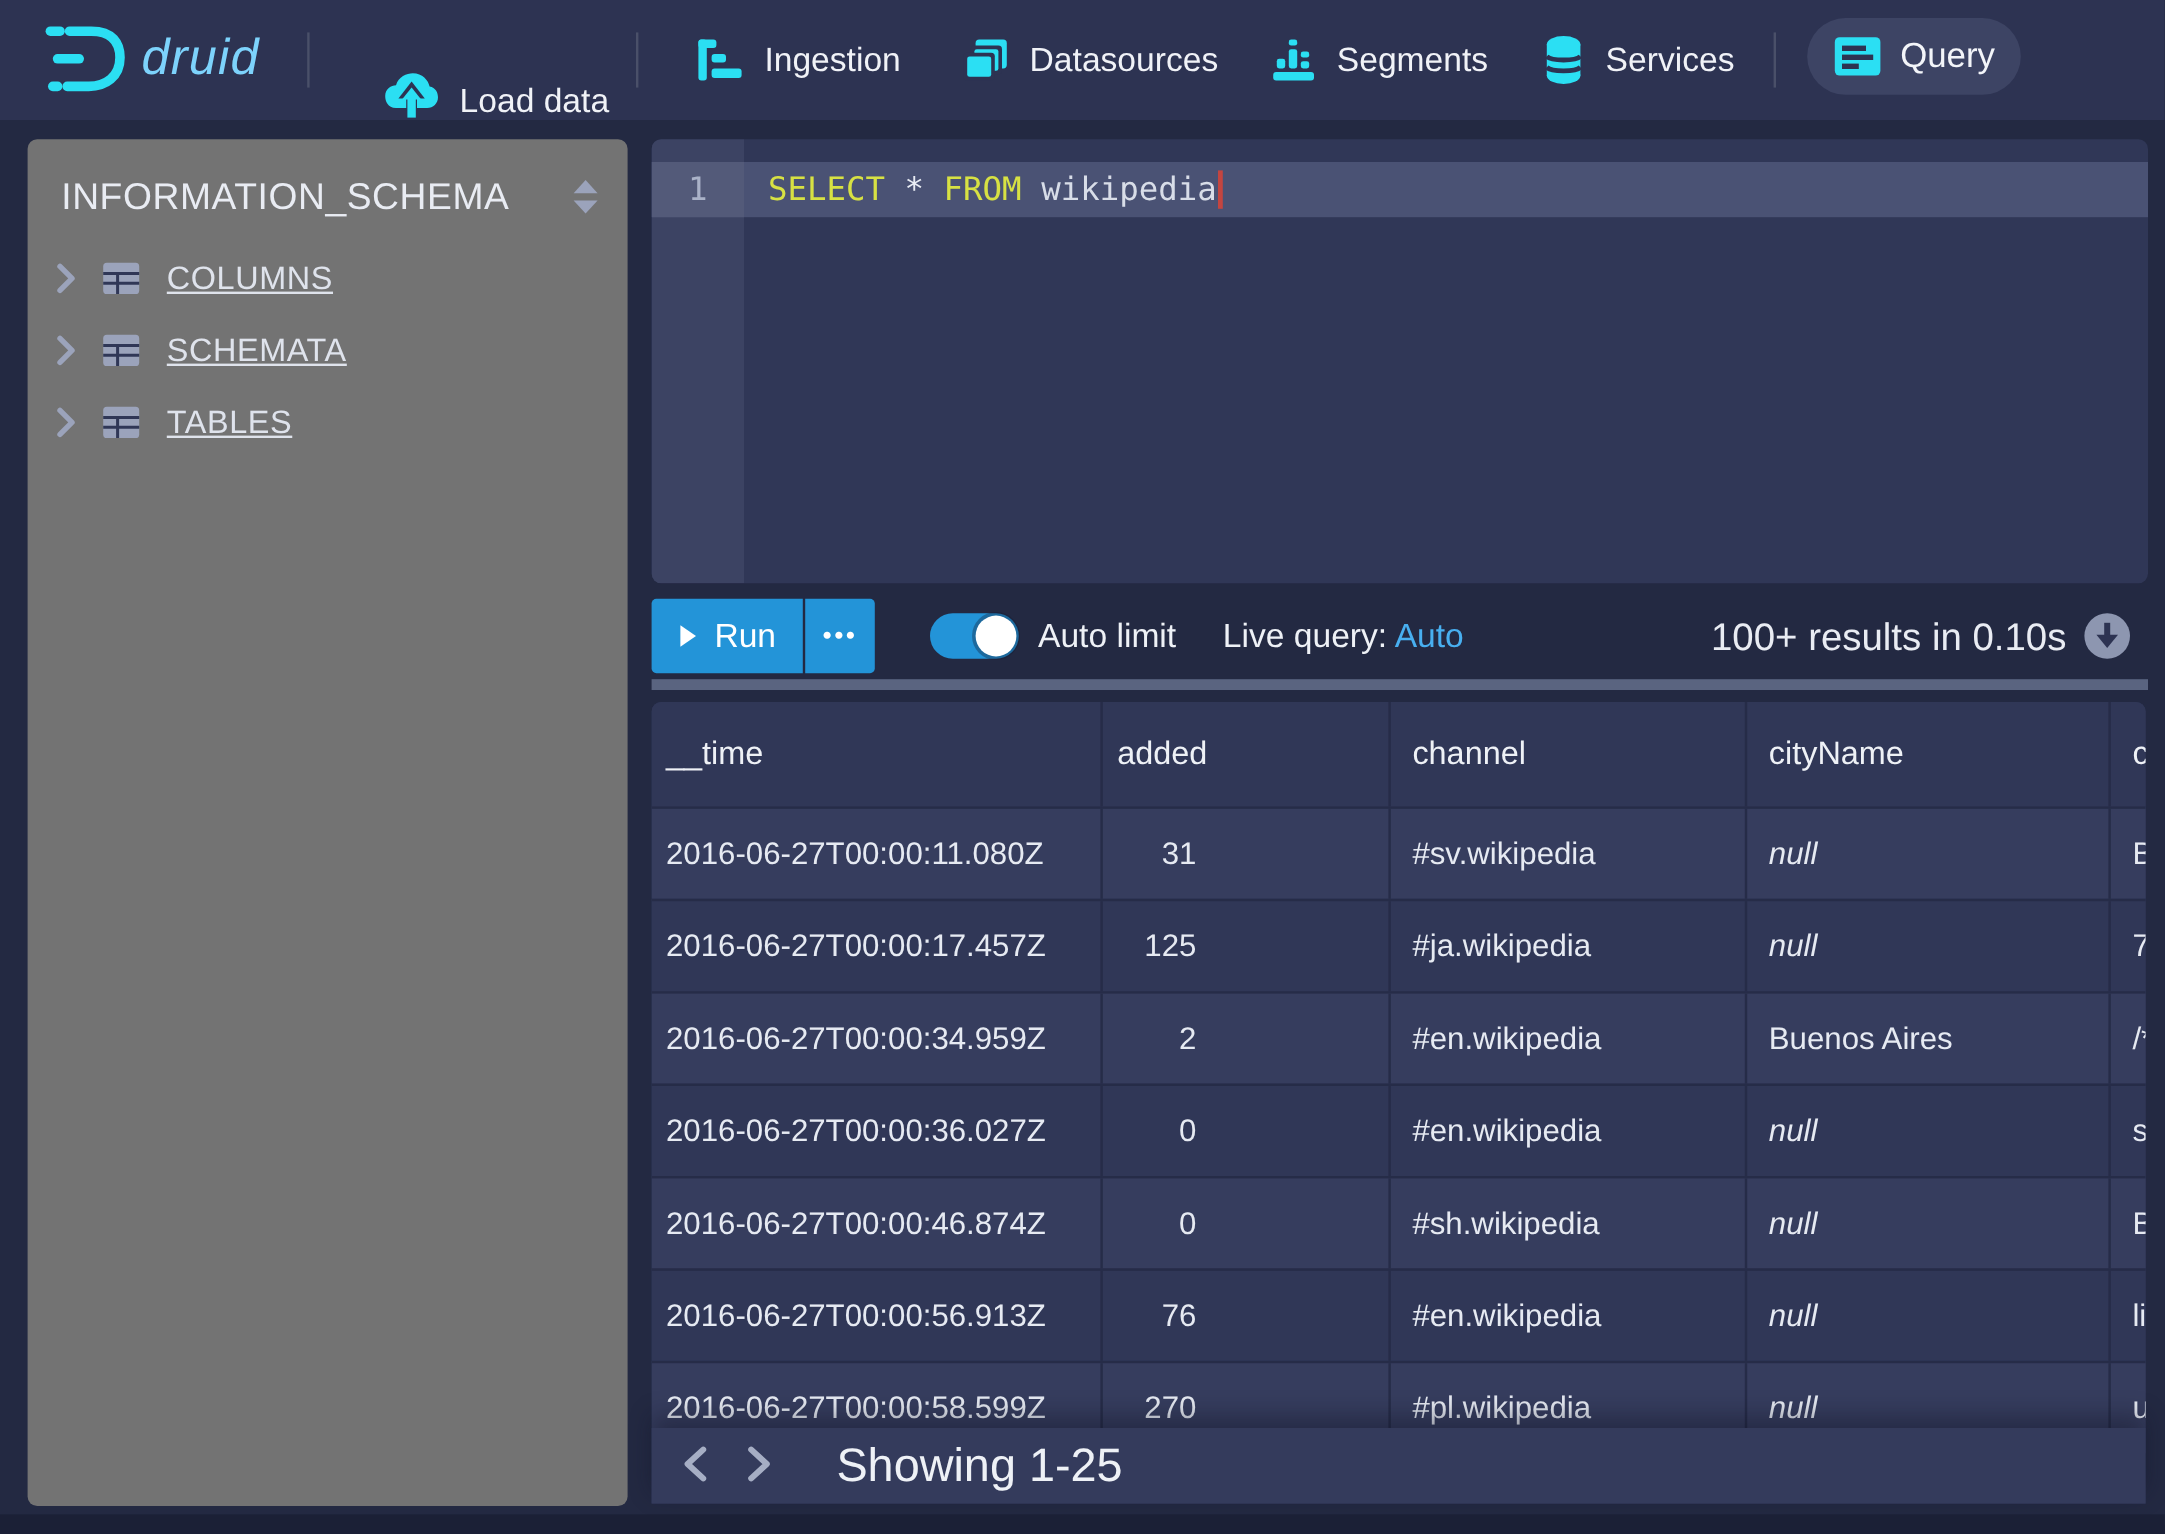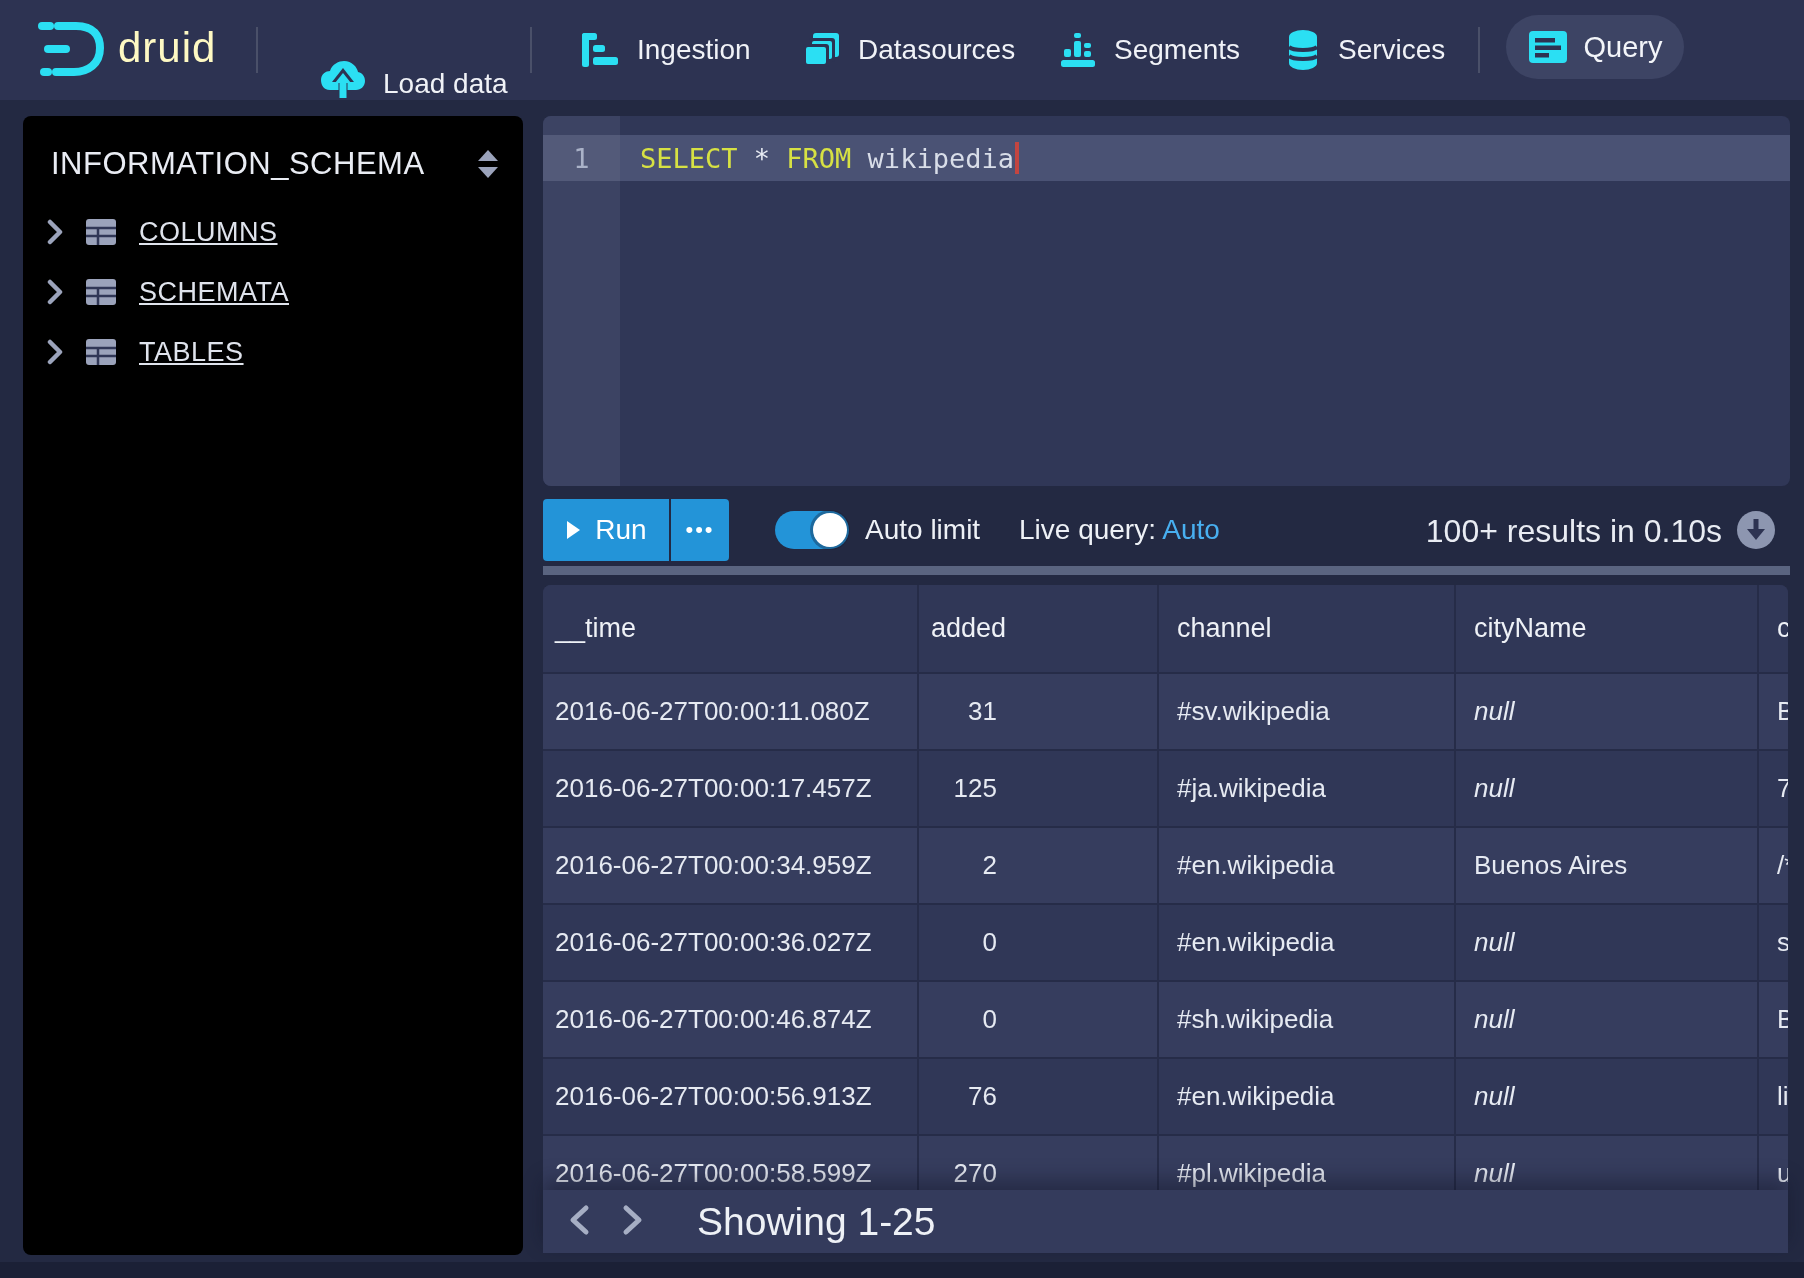--- a/index.html
+++ b/index.html
@@ -10,35 +10,35 @@
     color:#E2E6F0;
     position:relative;
   }
   
   .nav {
     position:absolute; left:0; top:0; width:1804px; height:100px;
     background:#2D3352;
   }
   .nav * { position:absolute; }
   .logo-svg { left:36px; top:18px; }
-  .brand { left:118px; top:24px; font-size:42px; color:#fef9c3; letter-spacing:1px; }
+  .brand { left:118px; top:24px; font-size:42px; color:#7dd3fc; letter-spacing:1px;font-style:italic; }
   .nav-div { width:2px; height:46px; top:27px; background:#4A5069; }
   .nav-item { display:flex; align-items:center; gap:17px; height:100px; top:0; }
   .nav-item span.lbl { position:static; font-size:28px; color:#F0F2F7; }
   .nav-item svg { position:static; }
   .pill {
     left:1506px; top:15px; width:178px; height:64px; border-radius:32px;
     background:#3D4464; display:flex; align-items:center; justify-content:center; gap:16px;
   }
   .pill span.lbl { position:static; font-size:29px; color:#F3F5F9; }
   .pill svg { position:static; }
   
   .sidebar {
     position:absolute; left:23px; top:116px; width:500px; height:1139px;
-    background:#000000; border-radius:8px;
+    background:#737373; border-radius:8px;
   }
   .schema-title-row { position:absolute; left:28px; right:22px; top:30px; display:flex; align-items:center; justify-content:space-between; }
   .schema-title { font-size:31px; color:#E9ECF3; letter-spacing:0.5px; }
   .tree-item { position:absolute; left:0; width:100%; height:60px; display:flex; align-items:center; padding-left:24px; gap:22px; cursor:pointer; }
   .tree-item .lbl { font-size:27px; color:#DFE3EC; letter-spacing:0.5px;text-decoration:underline; }
   .ti-1 { top:86px; } .ti-2 { top:146px; } .ti-3 { top:206px; }
   
   .editor {
     position:absolute; left:543px; top:116px; width:1247px; height:370px;
     background:#303757; border-radius:8px; overflow:hidden;

